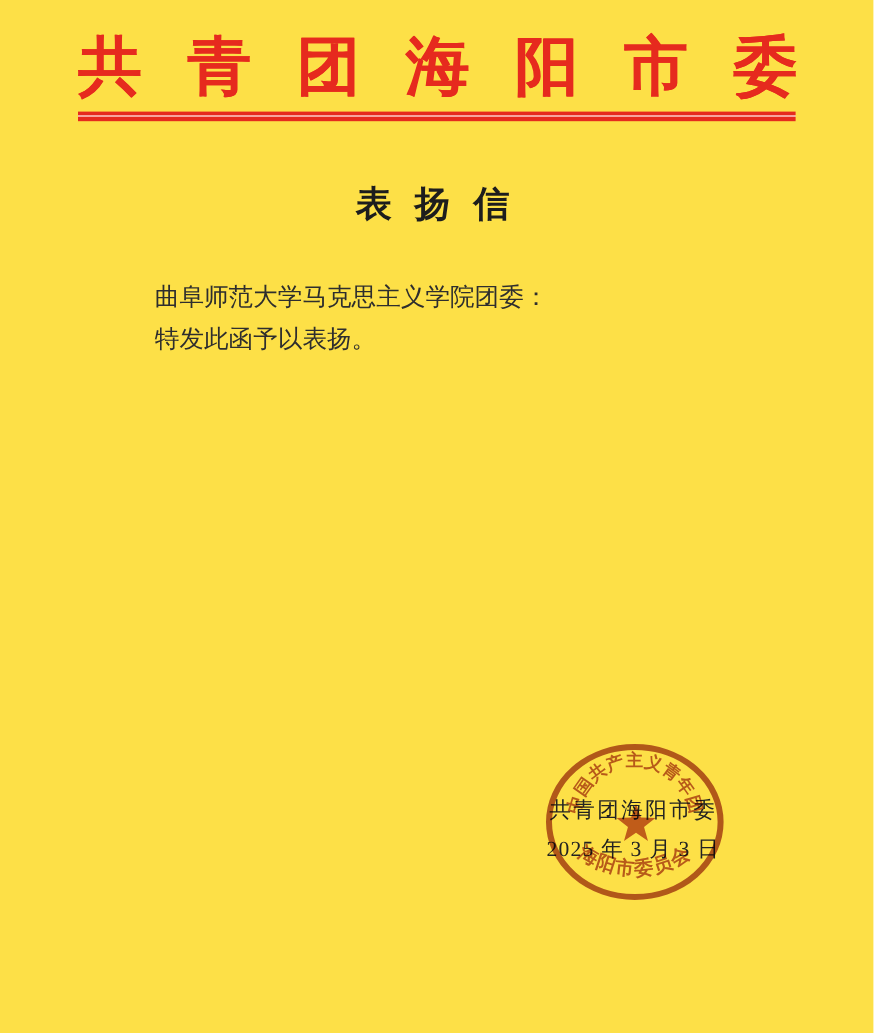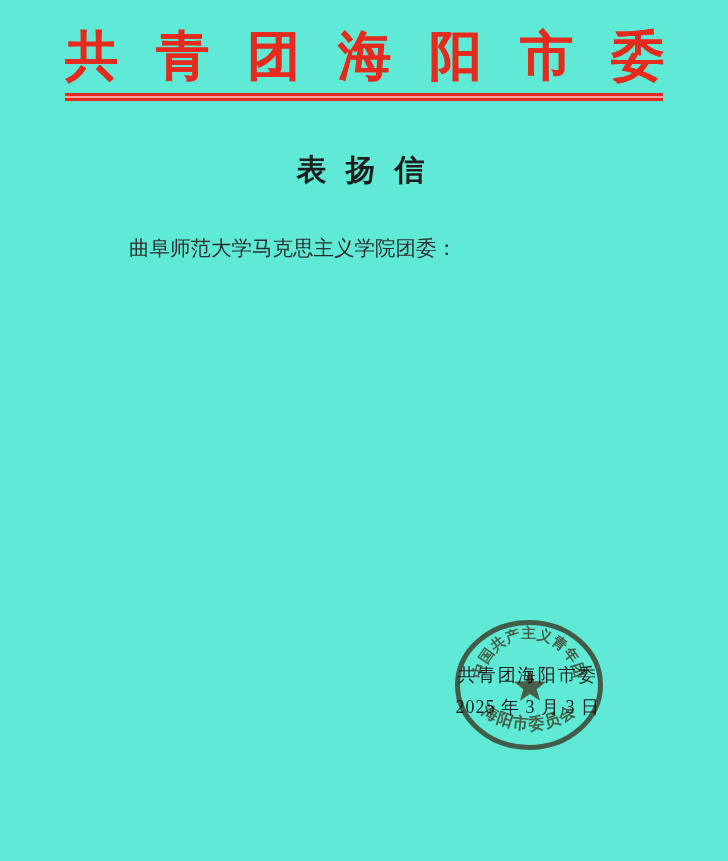--- a/index.html
+++ b/index.html
@@ -5,21 +5,21 @@
   html, body {
     margin: 0;
     padding: 0;
     background: #ffffff;
   }
   .page {
     position: relative;
     width: 728px;
     height: 861px;
     margin: 0 auto;
-    background: #5eead4;
+    background: #fde047;
     overflow: hidden;
     font-family: "Liberation Serif", "DejaVu Serif", serif;
   }
   
   .letterhead-title {
     position: absolute;
     left: 65px;
     top: 26px;
     width: 640px;
     font-size: 53px;
@@ -118,20 +118,21 @@
 <div class="page">
 
   <div class="letterhead-title">共青团海阳市委</div>
 
   <div class="rule rule-top"></div>
 
   <div class="doc-title">表扬信</div>
 
   <div class="body-block">
     <p class="salutation">曲阜师范大学马克思主义学院团委：</p>
+    <p>特发此函予以表扬。</p>
   </div>
 
   <div class="sign-block">
     <div class="sign-org">共青团海阳市委</div>
     <div class="sign-date">2025 年 3 月 3 日</div>
   </div>
 
   <svg class="seal" viewBox="0 0 154 138">
     <defs>
       <path id="seal-arc-top" d="M 30.2 64.9 A 47 47 0 0 1 123.8 64.9" fill="none"></path>

